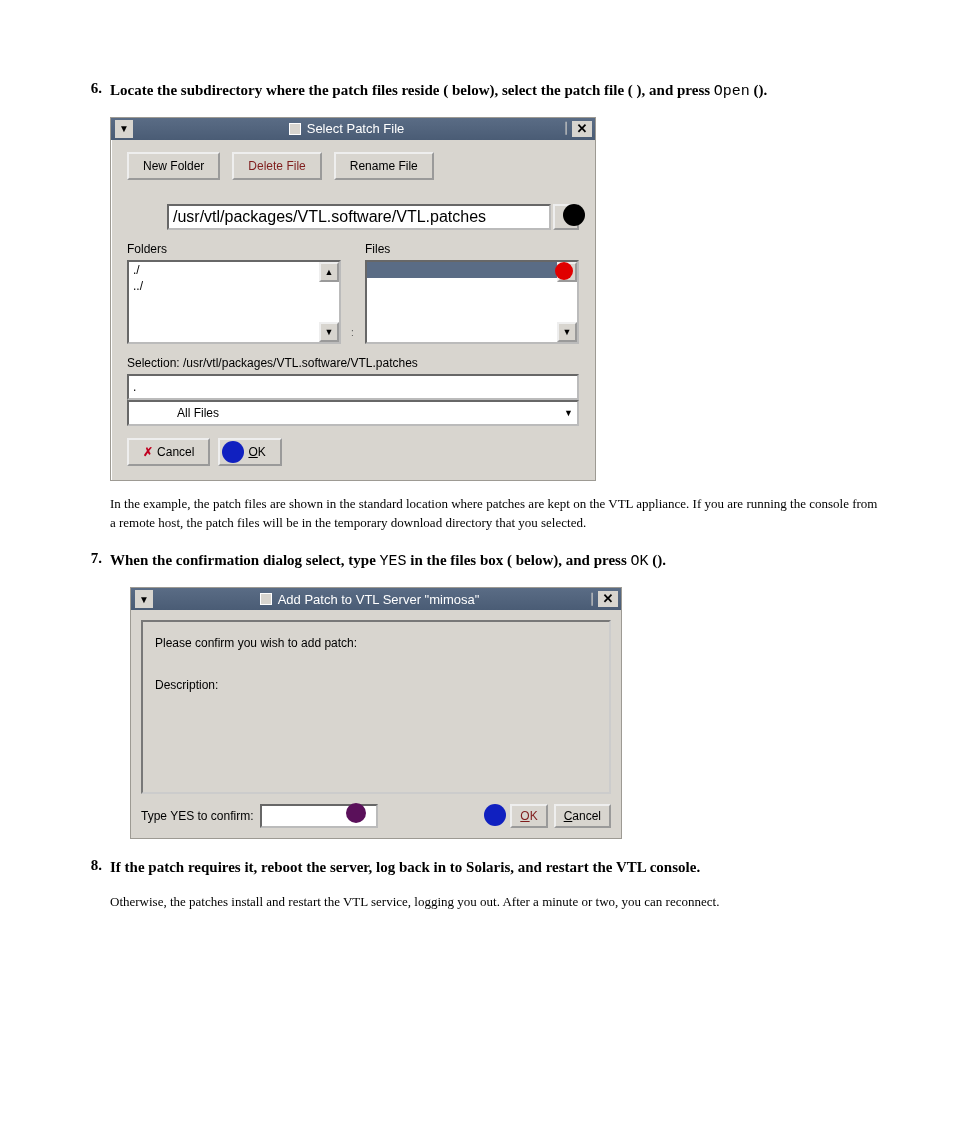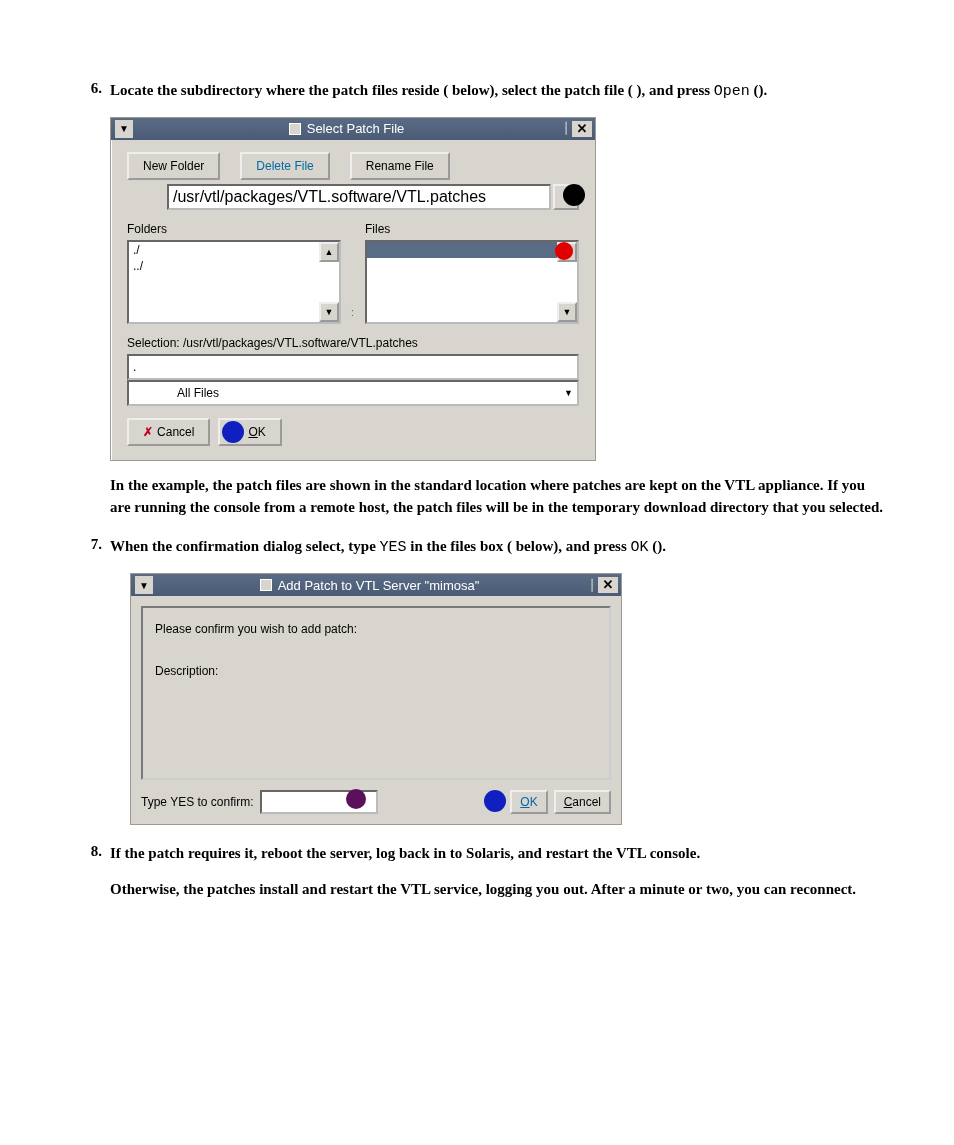--- a/index.html
+++ b/index.html
@@ -39,23 +39,22 @@
   }
   .step-body {
     flex: 1;
     font-size: 15px;
     line-height: 1.45;
   }
   .step-body.bold { font-weight: bold; }
   .mono { font-family: "Courier New", monospace; font-weight: normal; }
   .plain-para {
     margin: 14px 0 18px 40px;
-    font-size: 15px;
+    font-size: 13px;
     line-height: 1.45;
-    font-weight: bold;
   }
 
   
   .dialog-wrap {
     margin: 14px 0 14px 40px;
   }
   .dialog1 {
     width: 484px;
     background: #d8d5cf;
     border: 1px solid #9d9a93;
@@ -97,31 +96,31 @@
     width:12px; color:#d8d5cf; font-size:11px; text-align:center;
   }
 
   .dlg-inner {
     padding: 12px;
     font-family: Arial, sans-serif;
     font-size: 12px;
     color:#000;
   }
   .btnrow {
-    display:flex; gap:20px; margin-bottom:4px; padding-left:4px;
+    display:flex; gap:12px; margin-bottom:24px; padding-left:4px;
   }
   .motif-btn {
     background:#d8d5cf;
     border:2px outset #eee;
     padding:5px 14px;
     font-family:Arial, sans-serif;
     font-size:12px;
     color:#000;
   }
-  .motif-btn.disabled { color:#0369a1; }
+  .motif-btn.disabled { color:#7f1d1d; }
 
   .path-row {
     display:flex; align-items:center; margin:4px 4px 12px 44px;
   }
   .path-field {
     flex:1;
     border:2px inset #bbb;
     background:#fff;
     padding:3px 4px;
     font-family:Arial, sans-serif;

